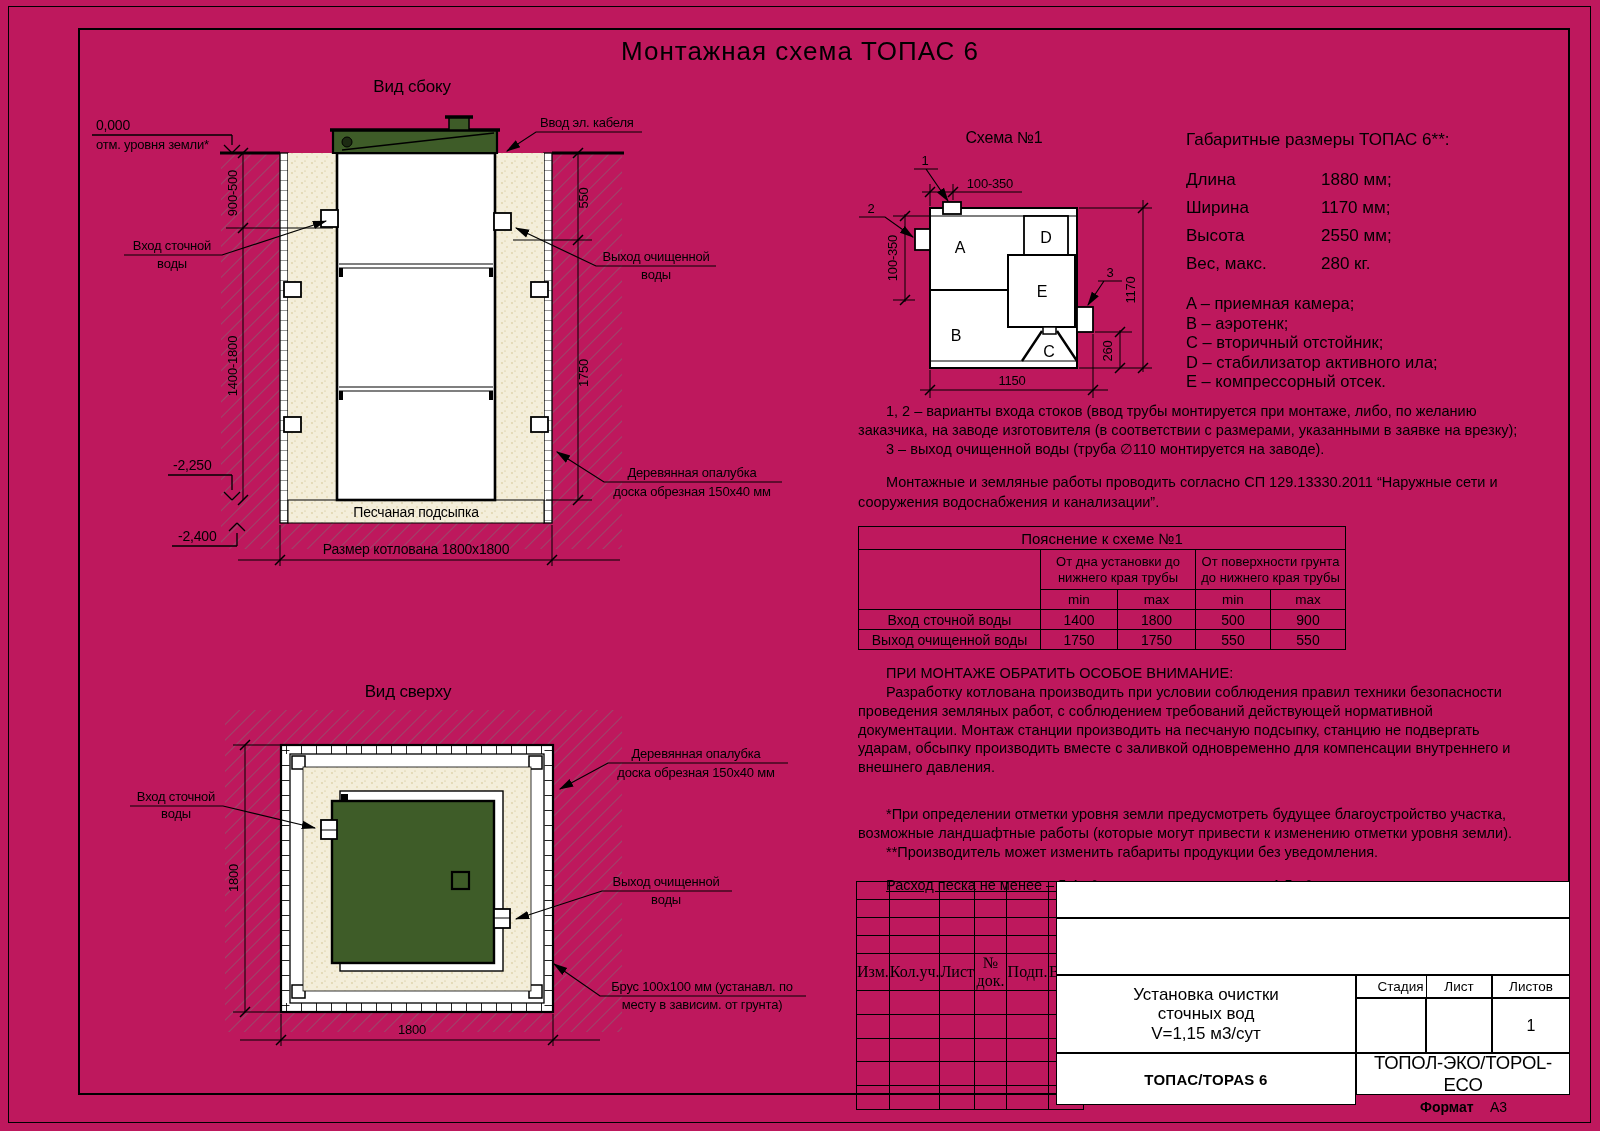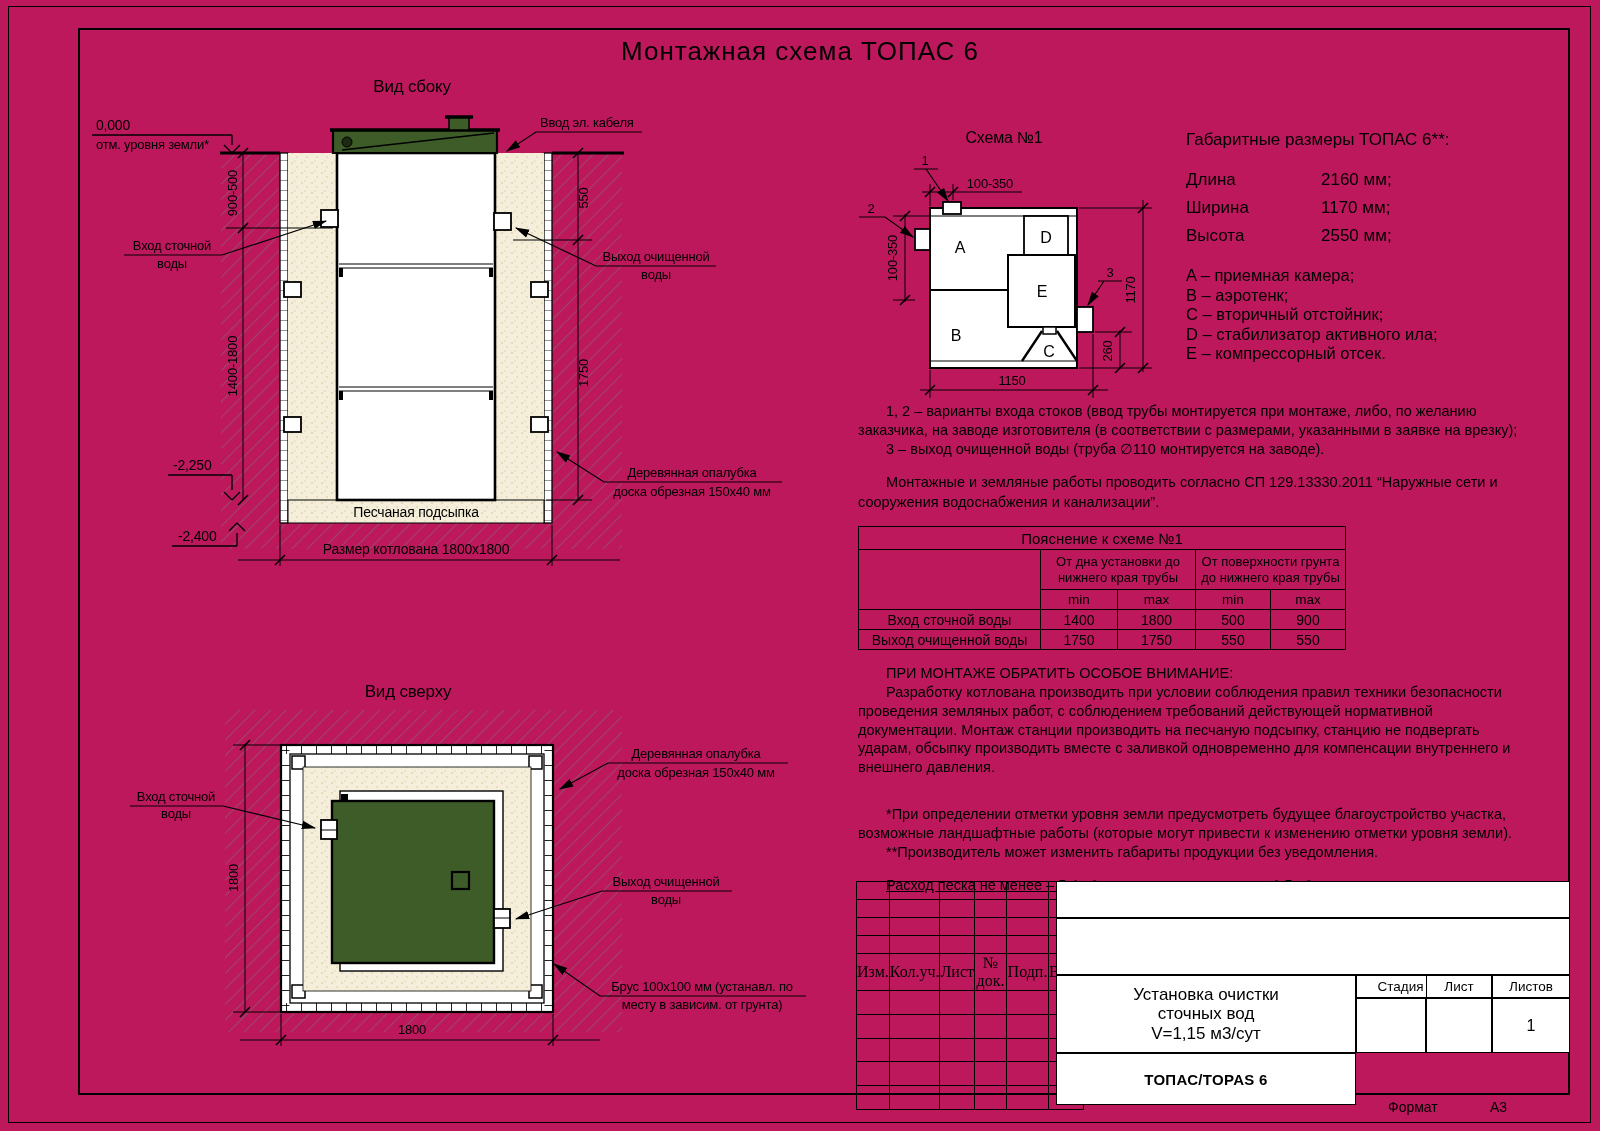--- a/index.html
+++ b/index.html
@@ -327,29 +327,33 @@
       <path d="M930,370 V398 M1093,334 V398 M920,390 H1108" stroke="#000" stroke-width="1" fill="none"></path>
       <path d="M925,395 L935,385 M1088,395 L1098,385" stroke="#000" stroke-width="1.5"></path>
       <text x="1012" y="385" text-anchor="middle">1150</text>
     </g>
   </svg>
 
   <div class="specs">
     <div class="hd">Габаритные размеры ТОПАС 6**:</div>
     <div class="row">
         <span class="nm">Длина</span>
-        <span>2160 мм;</span>
+        <span>1880 мм;</span>
       </div>
     <div class="row">
         <span class="nm">Ширина</span>
         <span>1170 мм;</span>
       </div>
     <div class="row">
         <span class="nm">Высота</span>
         <span>2550 мм;</span>
+      </div>
+    <div class="row">
+        <span class="nm">Вес, макс.</span>
+        <span>280 кг.</span>
       </div>
     <div class="legend">
       <div>A – приемная камера;</div>
       <div>B – аэротенк;</div>
       <div>C – вторичный отстойник;</div>
       <div>D – стабилизатор активного ила;</div>
       <div>E – компрессорный отсек.</div>
     </div>
   </div>
 
@@ -507,16 +511,17 @@
     <div>сточных вод</div>
     <div>V=1,15 м3/сут</div>
   </div>
   <div class="tb-cell tb-hdr" style="left:1356px;top:975px;width:89px;height:23px;">Стадия</div>
   <div class="tb-cell tb-hdr" style="left:1426px;top:975px;width:66px;height:23px;">Лист</div>
   <div class="tb-cell tb-hdr" style="left:1492px;top:975px;width:78px;height:23px;">Листов</div>
   <div class="tb-cell" style="left:1356px;top:998px;width:70px;height:55px;"></div>
   <div class="tb-cell" style="left:1426px;top:998px;width:66px;height:55px;"></div>
   <div class="tb-cell" style="left:1492px;top:998px;width:78px;height:55px;">1</div>
   <div class="tb-cell tb-model" style="left:1056px;top:1053px;width:300px;height:52px;">ТОПАС/TOPAS 6</div>
-
-  <div class="fmt" style="left:1388px;">Формат</div>
+  <div class="tb-cell tb-company" style="left:1356px;top:1053px;width:214px;height:42px;">ТОПОЛ-ЭКО/TOPOL-ECO</div>
+
+  <div class="fmt" style="left:1420px;font-weight:bold;">Формат</div>
   <div class="fmt" style="left:1490px;">А3</div>
 </div>
 
 </body></html>

